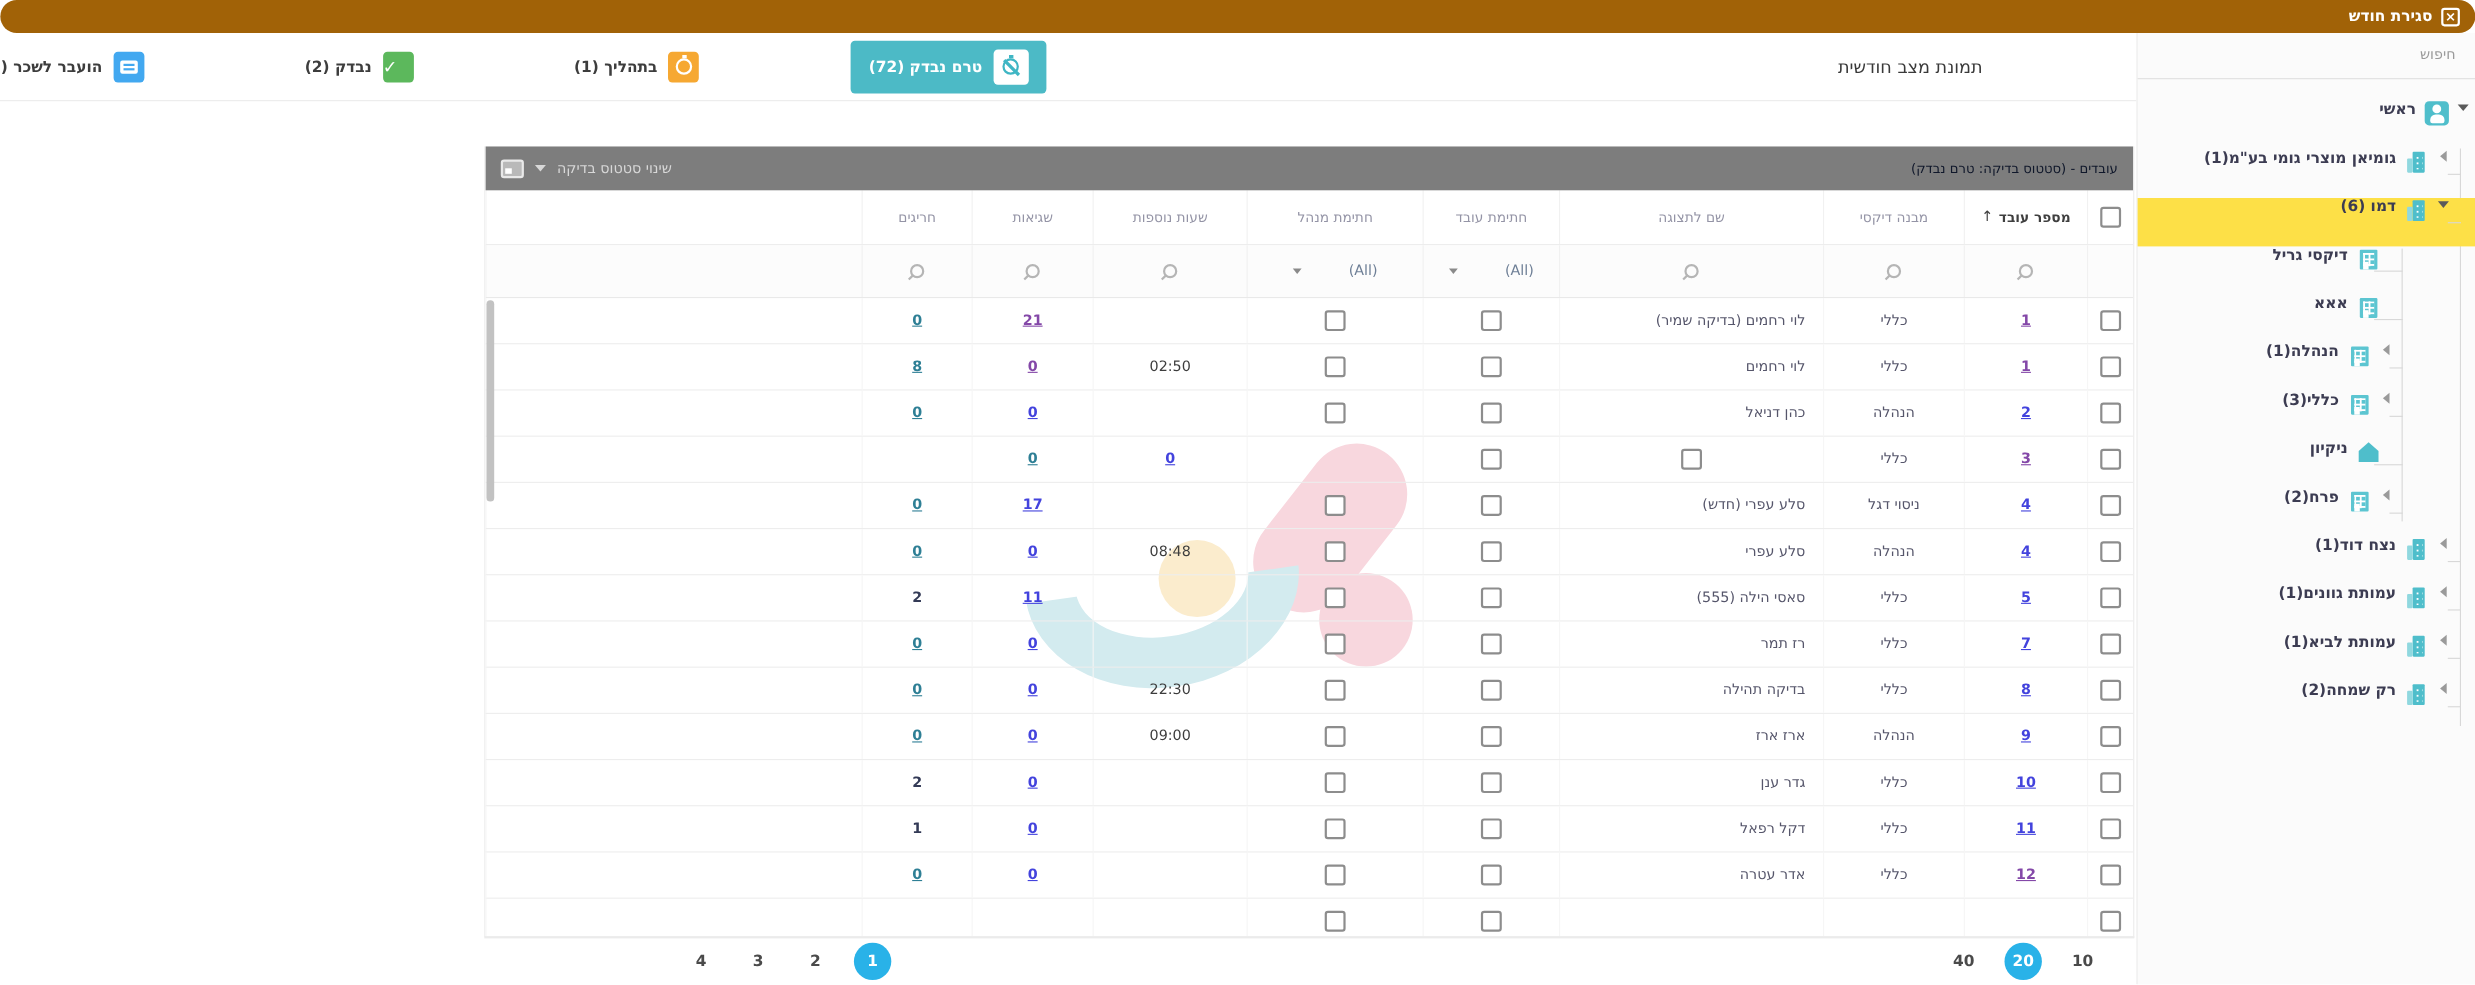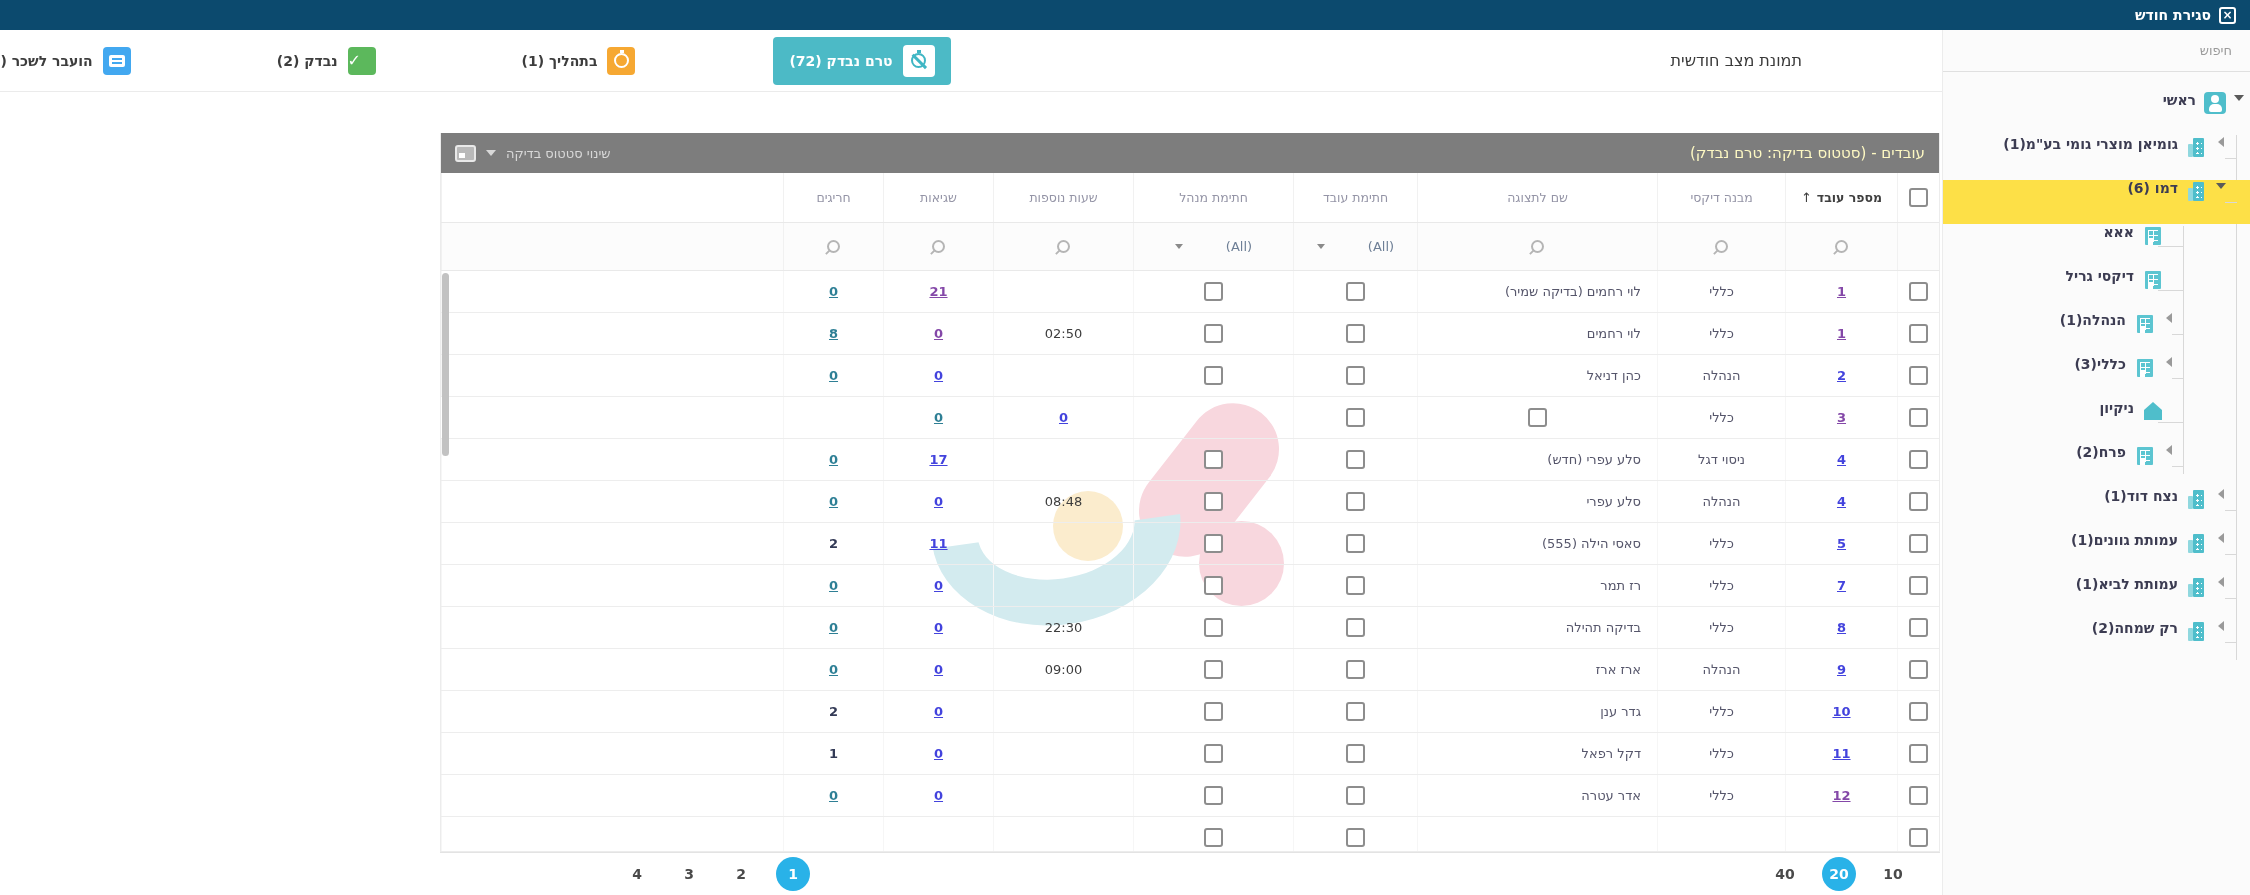--- a/index.html
+++ b/index.html
@@ -1,21 +1,21 @@
 <!DOCTYPE html>
 <html dir="rtl" lang="he"><head>
 <meta charset="utf-8">
 <style>
   * { margin:0; padding:0; box-sizing:border-box; }
   html,body { width:2250px; height:895px; overflow:hidden; background:#fff;
               font-family:"DejaVu Sans","Liberation Sans",sans-serif; direction:rtl; }
 
   
-  .topbar { height:30px; background:#0c4a6e; display:flex; align-items:center;
-            padding:0 14px; color:#fff; }
+  .topbar { height:30px; background:#a16207; display:flex; align-items:center;
+            padding:0 14px; color:#fff;border-radius:15px; }
   .topbar .tb-title { font-size:14px; font-weight:bold; color:#fff; }
   .cal-icon { width:17px; height:17px; border:2px solid #fff; border-radius:3px;
               margin-left:8px; position:relative; }
   .cal-icon::after { content:"×"; position:absolute; inset:0; color:#fff; font-size:12px;
                      line-height:13px; text-align:center; font-weight:bold; }
 
   .shell { display:flex; height:865px; }
 
   
   .sidebar { width:308px; background:#fbfbfb; border-left:1px solid #ececec;
@@ -104,21 +104,21 @@
   .tabicon[data-icon="payroll"] { background:#42a8f0; }
   .tabicon[data-icon="payroll"] .sw { width:16px; height:12px; border-radius:2px; background:#fff; }
   .tabicon[data-icon="payroll"] .sw::before { content:""; position:absolute; right:3px; top:3px;
       width:10px; height:2px; background:#42a8f0; box-shadow:0 4px 0 #42a8f0; }
 
   
   .gridpanel { width:1500px; margin:41px 2px 0 auto; height:719px; position:relative;
                overflow:hidden; border:1px solid #ececec; border-top:none; background:#fff; }
   .graybar { height:40px; background:#7d7d7d; display:flex; align-items:center; padding:0 14px;
              position:relative; z-index:2; }
-  .graybar .gtitle { color:#fef9c3; font-size:15px; }
+  .graybar .gtitle { color:#0f172a; font-size:12px; }
   .gb-left { margin-right:auto; display:flex; align-items:center; gap:10px; }
   .gb-left .cslabel { color:#d8d8d8; font-size:13px; }
   .gb-caret { width:0; height:0; border-right:5px solid transparent; border-left:5px solid transparent;
               border-top:6px solid #d8d8d8; }
   .imgicon { width:21px; height:17px; background:#b9b9b9; border:2px solid #e9e9e9; border-radius:3px;
              position:relative; }
   .imgicon::before { content:""; position:absolute; left:2px; bottom:2px; width:6px; height:5px; background:#fff; }
 
   .grid { --cols:42px 112px 128px 240px 124px 160px 140px 110px 100px 1fr; position:relative; }
   .hrow, .frow, .trow { display:grid; grid-template-columns:var(--cols); align-items:center;
@@ -216,29 +216,29 @@
             <i class="ib"></i>
           </span>
           <span class="tlabel">דמו (6)</span>
         </div>
 
         <div class="titem" data-level="2" data-caret="none" data-icon="building-flat" data-selected="false">
           <span class="caret"></span>
           <span class="ticon">
             <i class="ib"></i>
           </span>
+          <span class="tlabel">דיקסי גריל</span>
+        </div>
+
+        <div class="titem" data-level="2" data-caret="none" data-icon="building-flat" data-selected="false">
+          <span class="caret"></span>
+          <span class="ticon">
+            <i class="ib"></i>
+          </span>
           <span class="tlabel">אאא</span>
-        </div>
-
-        <div class="titem" data-level="2" data-caret="none" data-icon="building-flat" data-selected="false">
-          <span class="caret"></span>
-          <span class="ticon">
-            <i class="ib"></i>
-          </span>
-          <span class="tlabel">דיקסי גריל</span>
         </div>
 
         <div class="titem" data-level="2" data-caret="left" data-icon="building-flat" data-selected="false">
           <span class="caret"></span>
           <span class="ticon">
             <i class="ib"></i>
           </span>
           <span class="tlabel">הנהלה(1)</span>
         </div>
 

